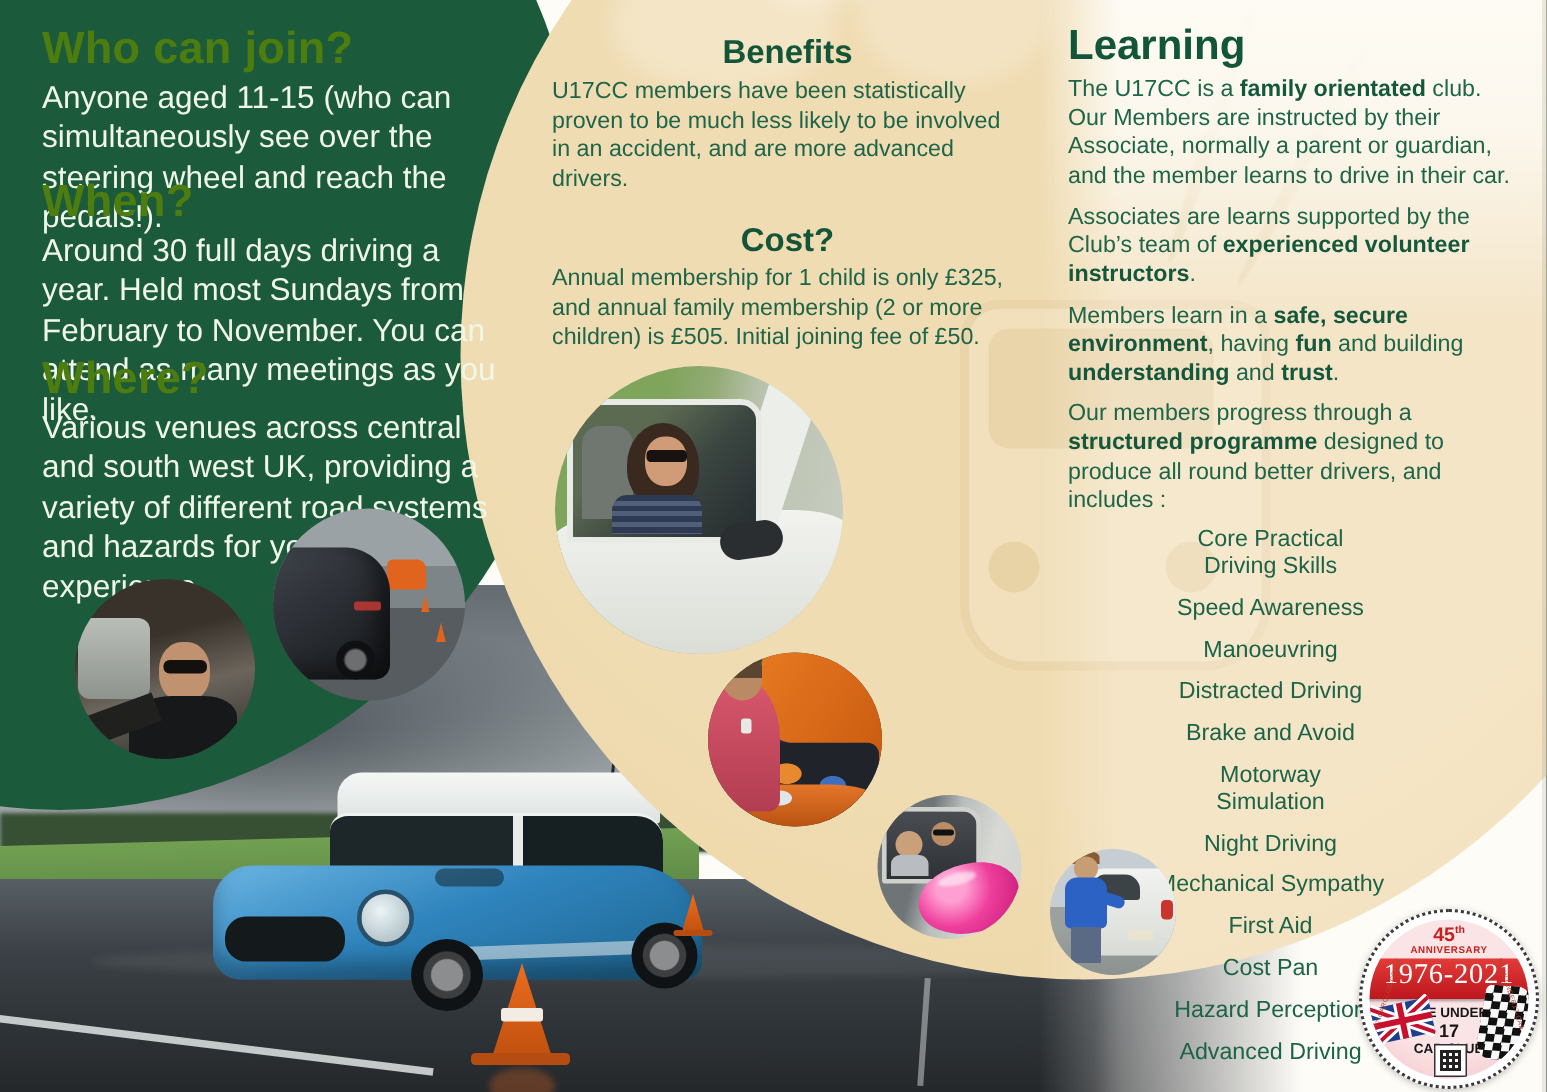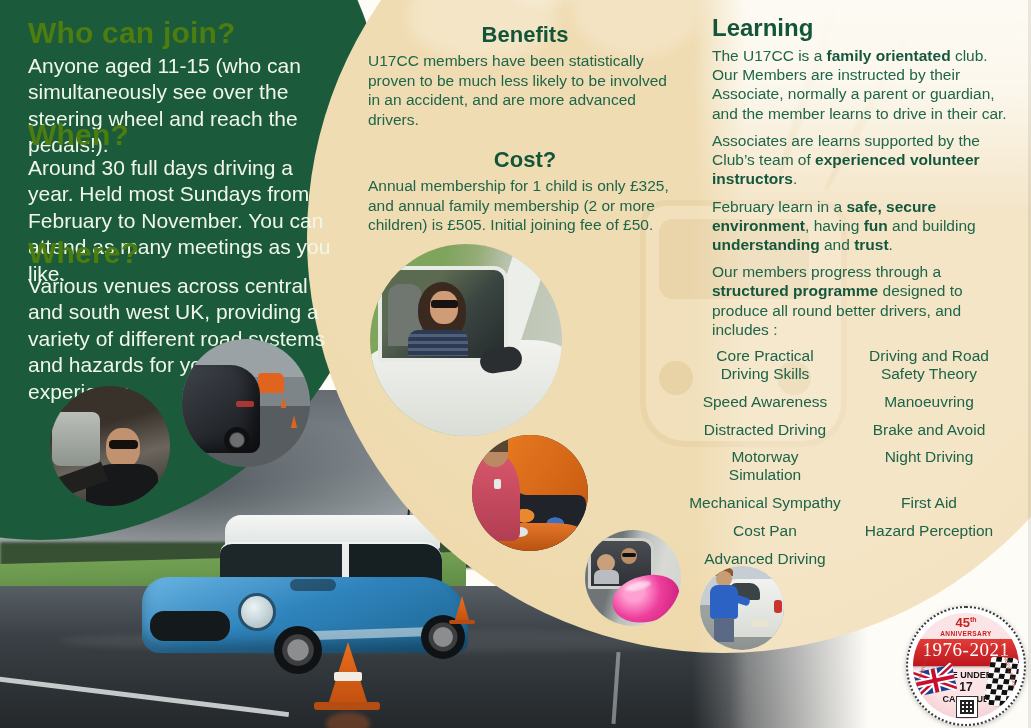--- a/index.html
+++ b/index.html
@@ -176,24 +176,24 @@
   .lsec{position:absolute;left:0;width:308px;}
   .lsec.s0{top:0;} .lsec.s1{top:102px;} .lsec.s2{top:220px;}
 
   .mid-content{left:368px;top:22px;width:314px;color:#1e6549;}
   .mid-content h2{margin:0 0 3px 0;font-size:22px;color:#125539;text-align:center;}
   .mid-content p{margin:0;font-size:15.5px;line-height:1.26;}
   .msec{position:absolute;left:0;width:314px;}
   .msec.s0{top:0;} .msec.s1{top:125px;}
 
   .right-content{left:712px;top:14px;width:296px;color:#1e6549;}
-  .right-content h2{margin:0 0 4px 0;font-size:24px;color:#125539;}
+  .right-content h2{margin:0 0 4px 0;font-size:28px;color:#125539;}
   .right-content p{margin:0 0 8px 0;font-size:15.5px;line-height:1.24;}
   .right-content b{color:#15573c;}
-  .skills{display:grid;grid-template-columns:1fr 1fr;column-gap:6px;row-gap:10px;
+  .skills{display:grid;grid-template-columns:1fr;column-gap:6px;row-gap:10px;
     width:322px;margin:0 0 0 -26px;}
   .skill{text-align:center;font-size:15.5px;line-height:1.15;white-space:pre-line;color:#1d6347;}
 
   
   .logo{position:absolute;left:906px;top:606px;width:116px;height:116px;border-radius:50%;
     background:#fff;border:2px dotted #3a3a3a;box-shadow:0 1px 5px rgba(0,0,0,.25);z-index:7;}
   .logo-pink{position:absolute;inset:5px;border-radius:50%;overflow:hidden;
     background:radial-gradient(circle at 50% 40%,#fbe4e5 0 55%,#f3c0c6 100%);}
   .l-45{position:absolute;top:2px;left:0;width:100%;text-align:center;color:#c6211f;
     font-weight:bold;font-size:13px;}
@@ -361,27 +361,25 @@
     <div class="msec s1">
       <h2>Cost?</h2>
       <p>Annual membership for 1 child is only £325, and annual family membership (2 or more children) is £505. Initial joining fee of £50.</p>
     </div>
   </div>
 
   <div class="txt right-content">
     <h2>Learning</h2>
     <p><span>The U17CC is a </span><b>family orientated</b><span> club. Our Members are instructed by their Associate, normally a parent or guardian, and the member learns to drive in their car.</span></p>
     <p><span>Associates are learns supported by the Club’s team of </span><b>experienced volunteer instructors</b><span>.</span></p>
-    <p><span>February learn in a </span><b>safe, secure environment</b><span>, having </span><b>fun</b><span> and building </span><b>understanding</b><span> and </span><b>trust</b><span>.</span></p>
+    <p><span>Members learn in a </span><b>safe, secure environment</b><span>, having </span><b>fun</b><span> and building </span><b>understanding</b><span> and </span><b>trust</b><span>.</span></p>
     <p><span>Our members progress through a </span><b>structured programme</b><span> designed to produce all round better drivers, and includes :</span></p>
     <div class="skills">
         <div class="skill">Core Practical
 Driving Skills</div>
-        <div class="skill">Driving and Road
-Safety Theory</div>
         <div class="skill">Speed Awareness</div>
         <div class="skill">Manoeuvring</div>
         <div class="skill">Distracted Driving</div>
         <div class="skill">Brake and Avoid</div>
         <div class="skill">Motorway
 Simulation</div>
         <div class="skill">Night Driving</div>
         <div class="skill">Mechanical Sympathy</div>
         <div class="skill">First Aid</div>
         <div class="skill">Cost Pan</div>

